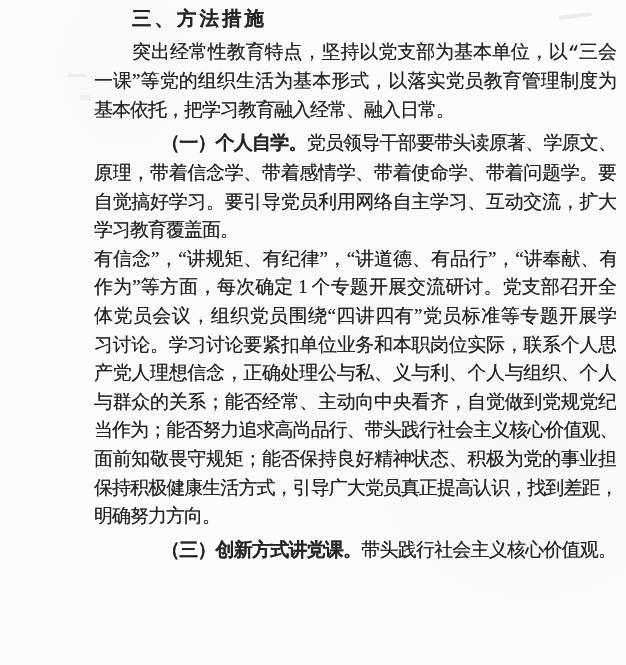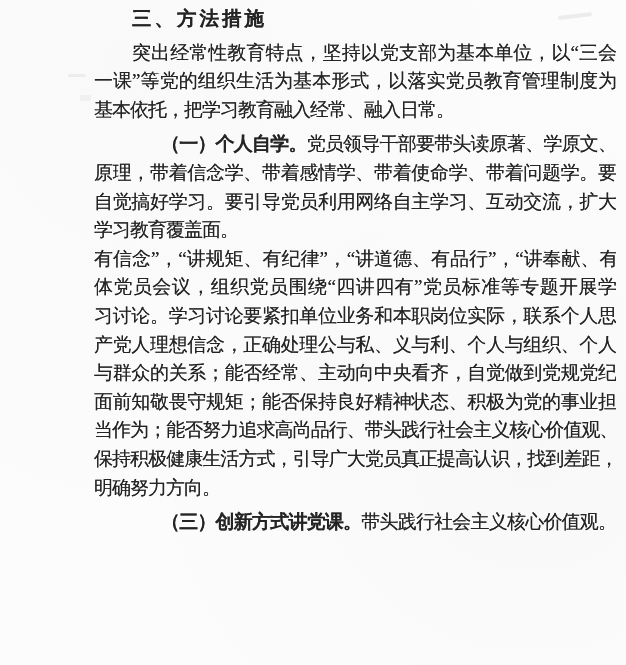--- a/index.html
+++ b/index.html
@@ -42,20 +42,21 @@
     text-align-last: justify;
   }
   .tight {
     letter-spacing: -2.5px;
   }
   .indent {
     text-indent: 38px;
   }
   .gap {
     margin-top: 6px;
+    font-family: Liberation Mono, monospace;
   }
   .heading {
     font-family: "Liberation Sans", "DejaVu Sans", sans-serif;
     font-weight: 700;
     font-size: 19.5px;
     letter-spacing: 3px;
   }
   .bold {
     font-weight: 700;
     margin-left: 29px;
@@ -89,25 +90,26 @@
     <div class="line full indent gap"><span class="seg">突出经常性教育特点，坚持以党支部为基本单位，以“三会</span></div>
     <div class="line full"><span class="seg">一课”等党的组织生活为基本形式，以落实党员教育管理制度为</span></div>
     <div class="line"><span class="seg">基本依托，把学习教育融入经常、融入日常。</span></div>
 
     <div class="line full indent gap"><span class="seg bold">（一）个人自学。</span><span class="seg">党员领导干部要带头读原著、学原文、悟</span></div>
     <div class="line full"><span class="seg">原理，带着信念学、带着感情学、带着使命学、带着问题学。要</span></div>
     <div class="line full"><span class="seg">自觉搞好学习。要引导党员利用网络自主学习、互动交流，扩大</span></div>
     <div class="line"><span class="seg">学习教育覆盖面。</span></div>
 
     <div class="line full tight"><span class="seg">有信念”，“讲规矩、有纪律”，“讲道德、有品行”，“讲奉献、有</span></div>
+    <div class="line full"><span class="seg">作为”等方面，每次确定 1 个专题开展交流研讨。党支部召开全</span></div>
     <div class="line full"><span class="seg">体党员会议，组织党员围绕“四讲四有”党员标准等专题开展学</span></div>
     <div class="line full"><span class="seg">习讨论。学习讨论要紧扣单位业务和本职岗位实际，联系个人思</span></div>
     <div class="line full"><span class="seg">产党人理想信念，正确处理公与私、义与利、个人与组织、个人</span></div>
     <div class="line full"><span class="seg">与群众的关系；能否经常、主动向中央看齐，自觉做到党规党纪</span></div>
+    <div class="line full tight"><span class="seg">当作为；能否努力追求高尚品行、带头践行社会主义核心价值观、</span></div>
     <div class="line full"><span class="seg">面前知敬畏守规矩；能否保持良好精神状态、积极为党的事业担</span></div>
-    <div class="line full tight"><span class="seg">当作为；能否努力追求高尚品行、带头践行社会主义核心价值观、</span></div>
     <div class="line full tight"><span class="seg">保持积极健康生活方式，引导广大党员真正提高认识，找到差距，</span></div>
     <div class="line"><span class="seg">明确努力方向。</span></div>
 
     <div class="line full indent gap"><span class="seg bold">（三）创新方式讲党课。</span><span class="seg">带头践行社会主义核心价值观。</span></div>
 
   </section>
 </main>
 
 </body></html>

